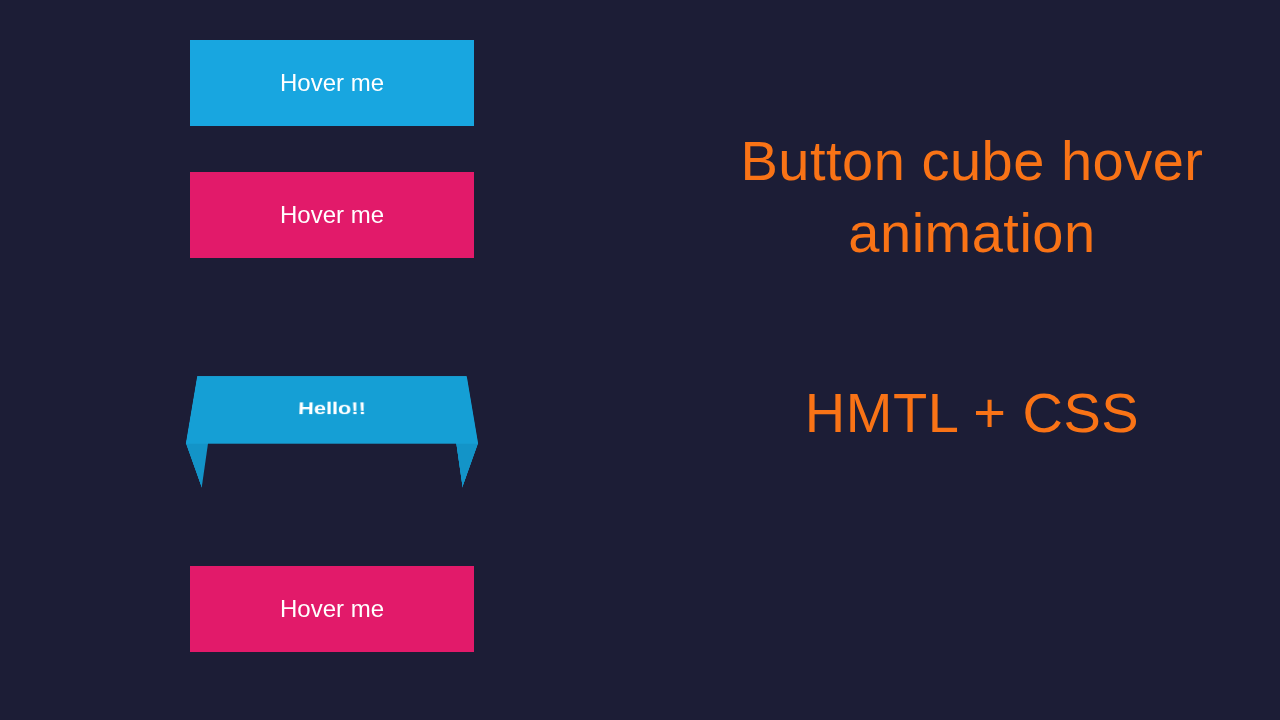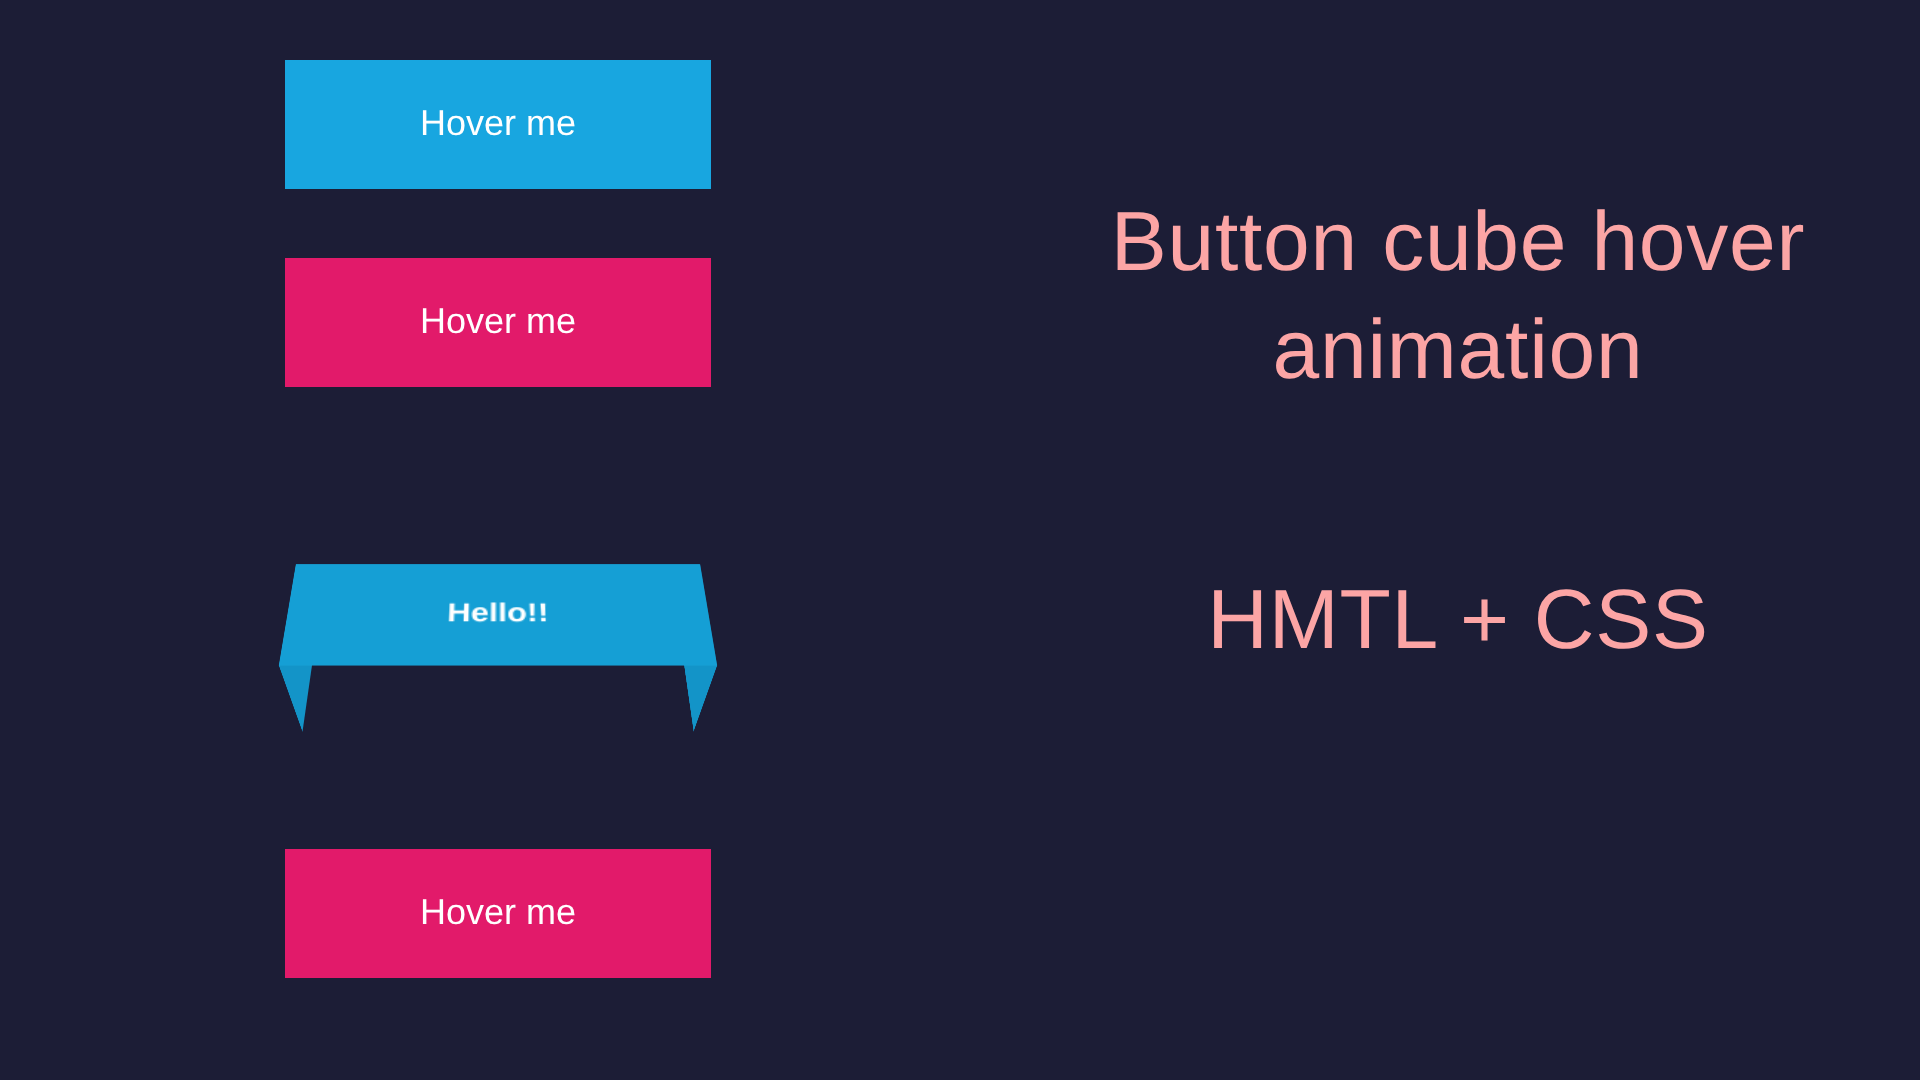--- a/index.html
+++ b/index.html
@@ -10,21 +10,21 @@
     position: relative;
   }
 
   .stage {
     position: absolute;
     left: 0; top: 0; width: 640px; height: 679px;
   }
   .right {
     position: absolute;
     left: 640px; top: 0; width: 640px; height: 720px;
-    color: #fca5a5;
+    color: #f97316;
   }
 
   
   .title-line-1 {
     position: absolute;
     left: 22px; top: 128px;
     font-size: 56px;
     font-weight: 400;
     letter-spacing: 0.5px;
     width: 620px;

